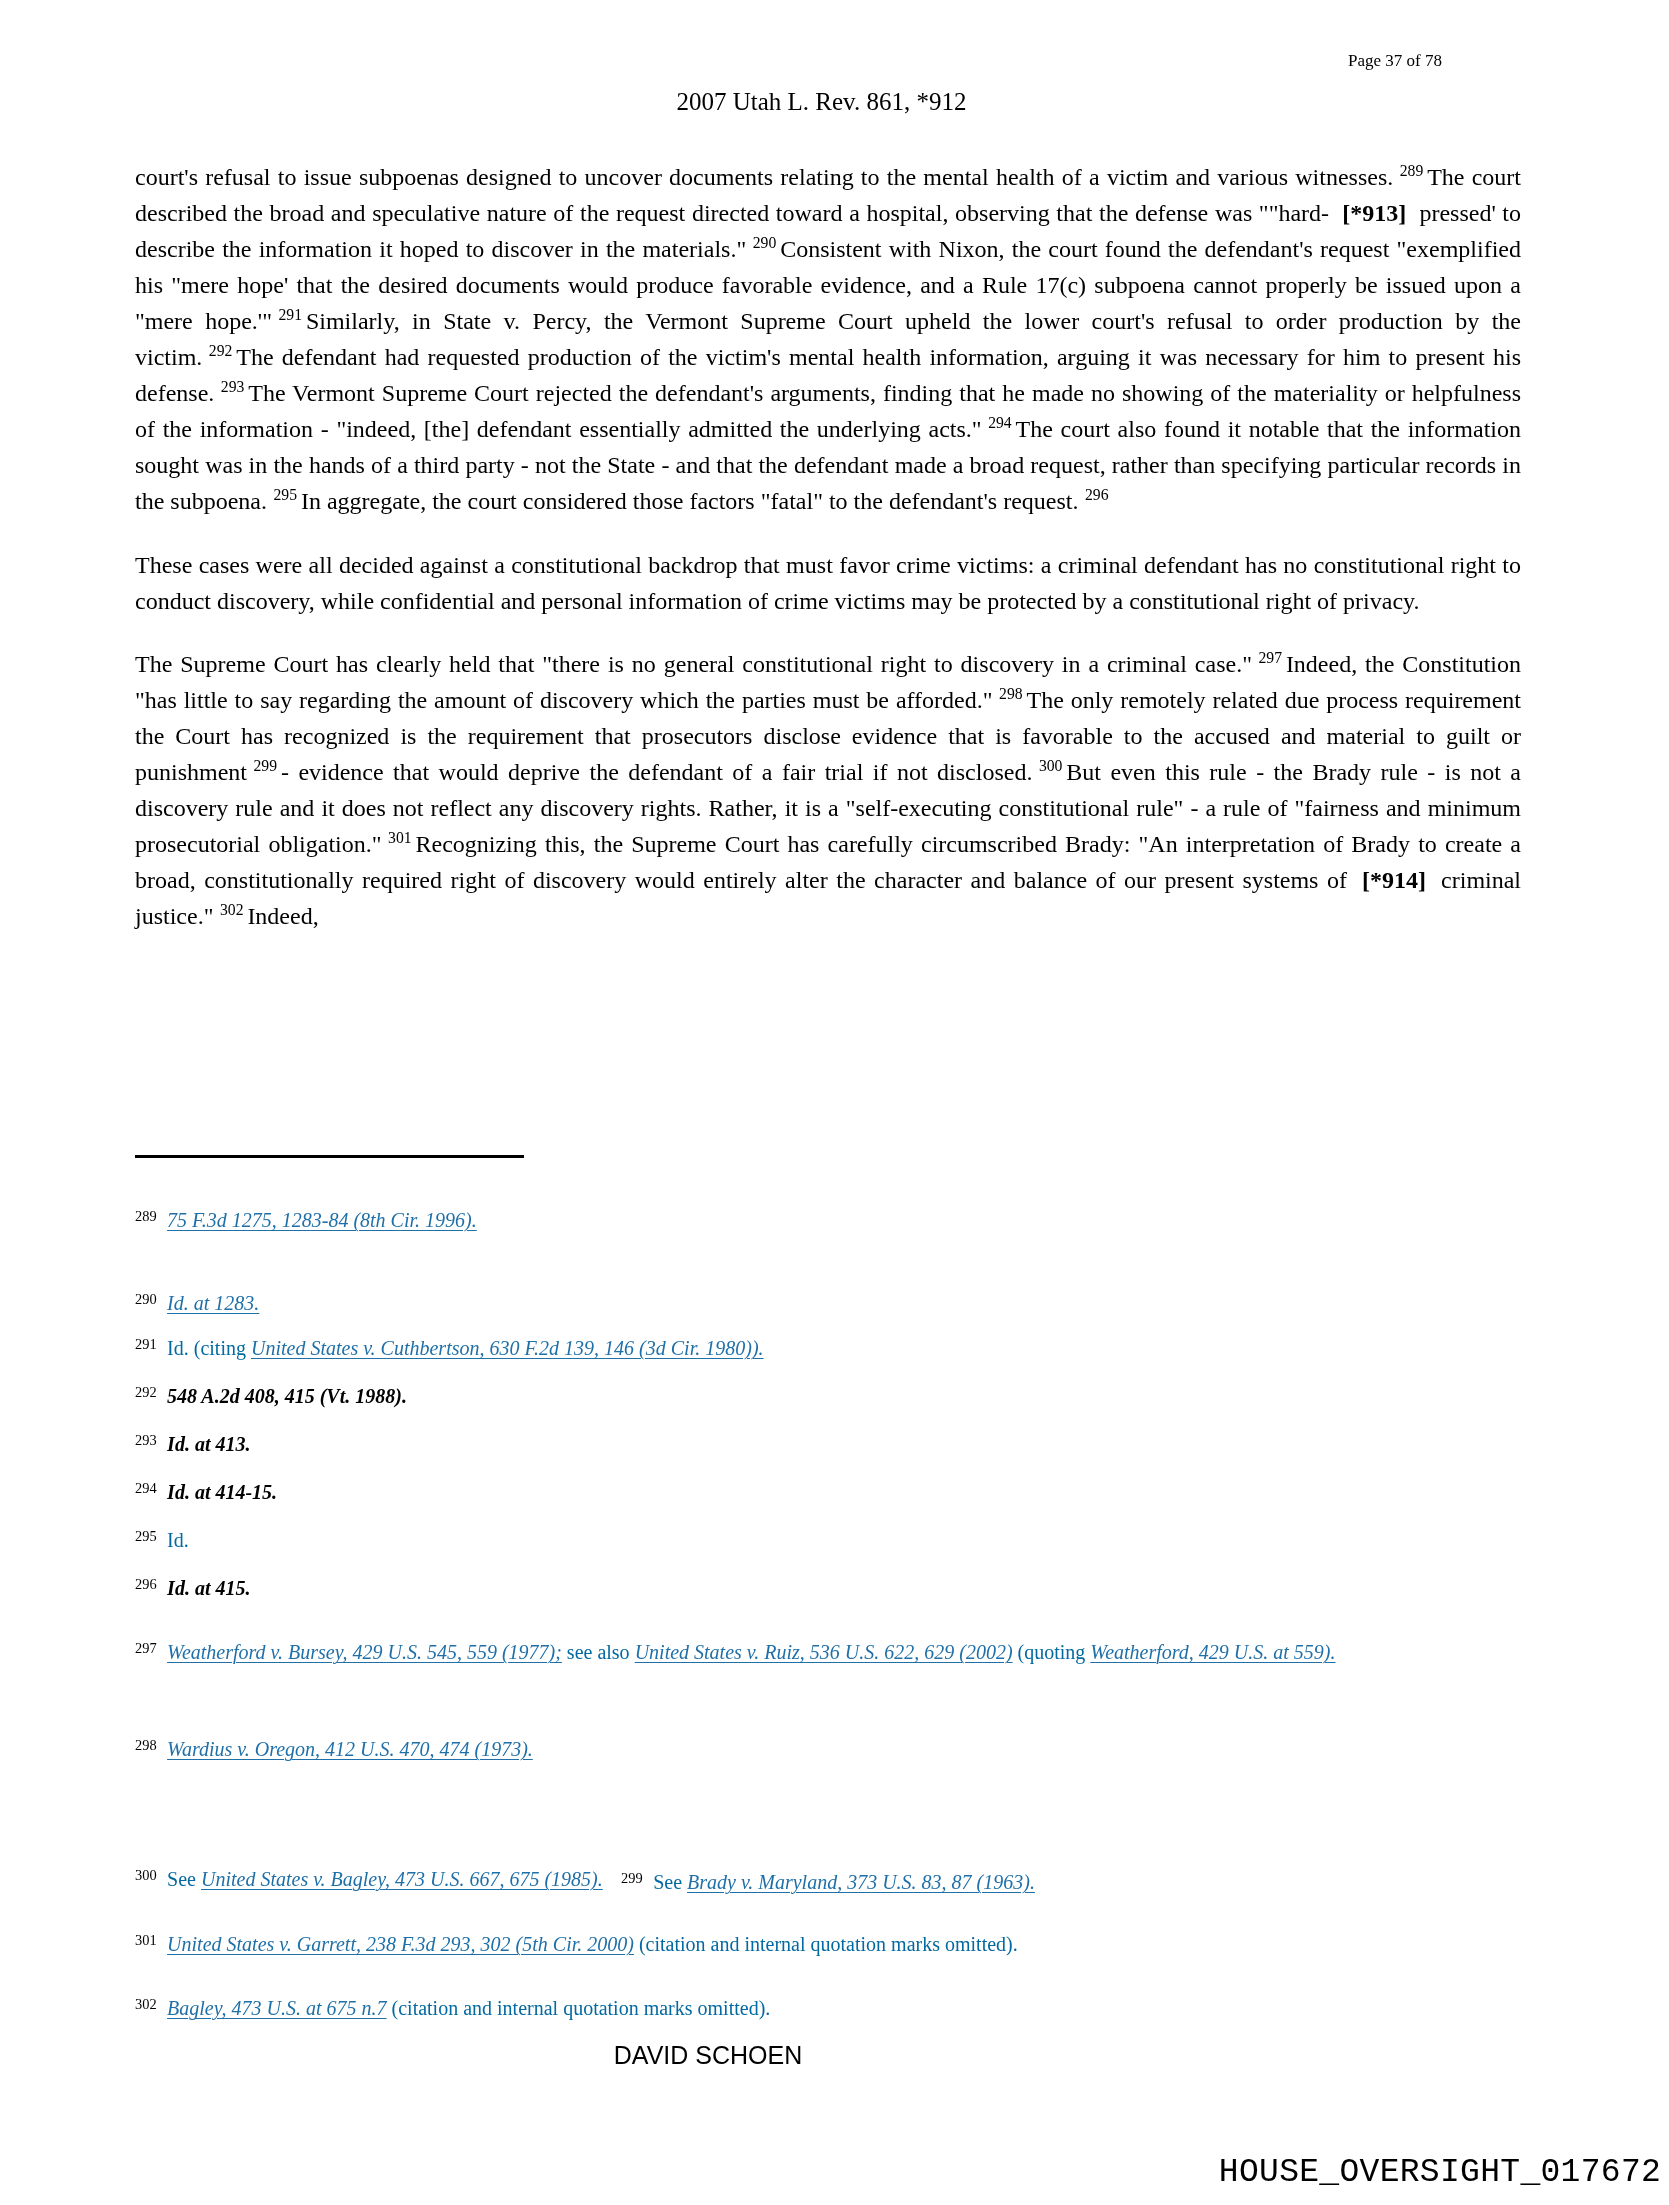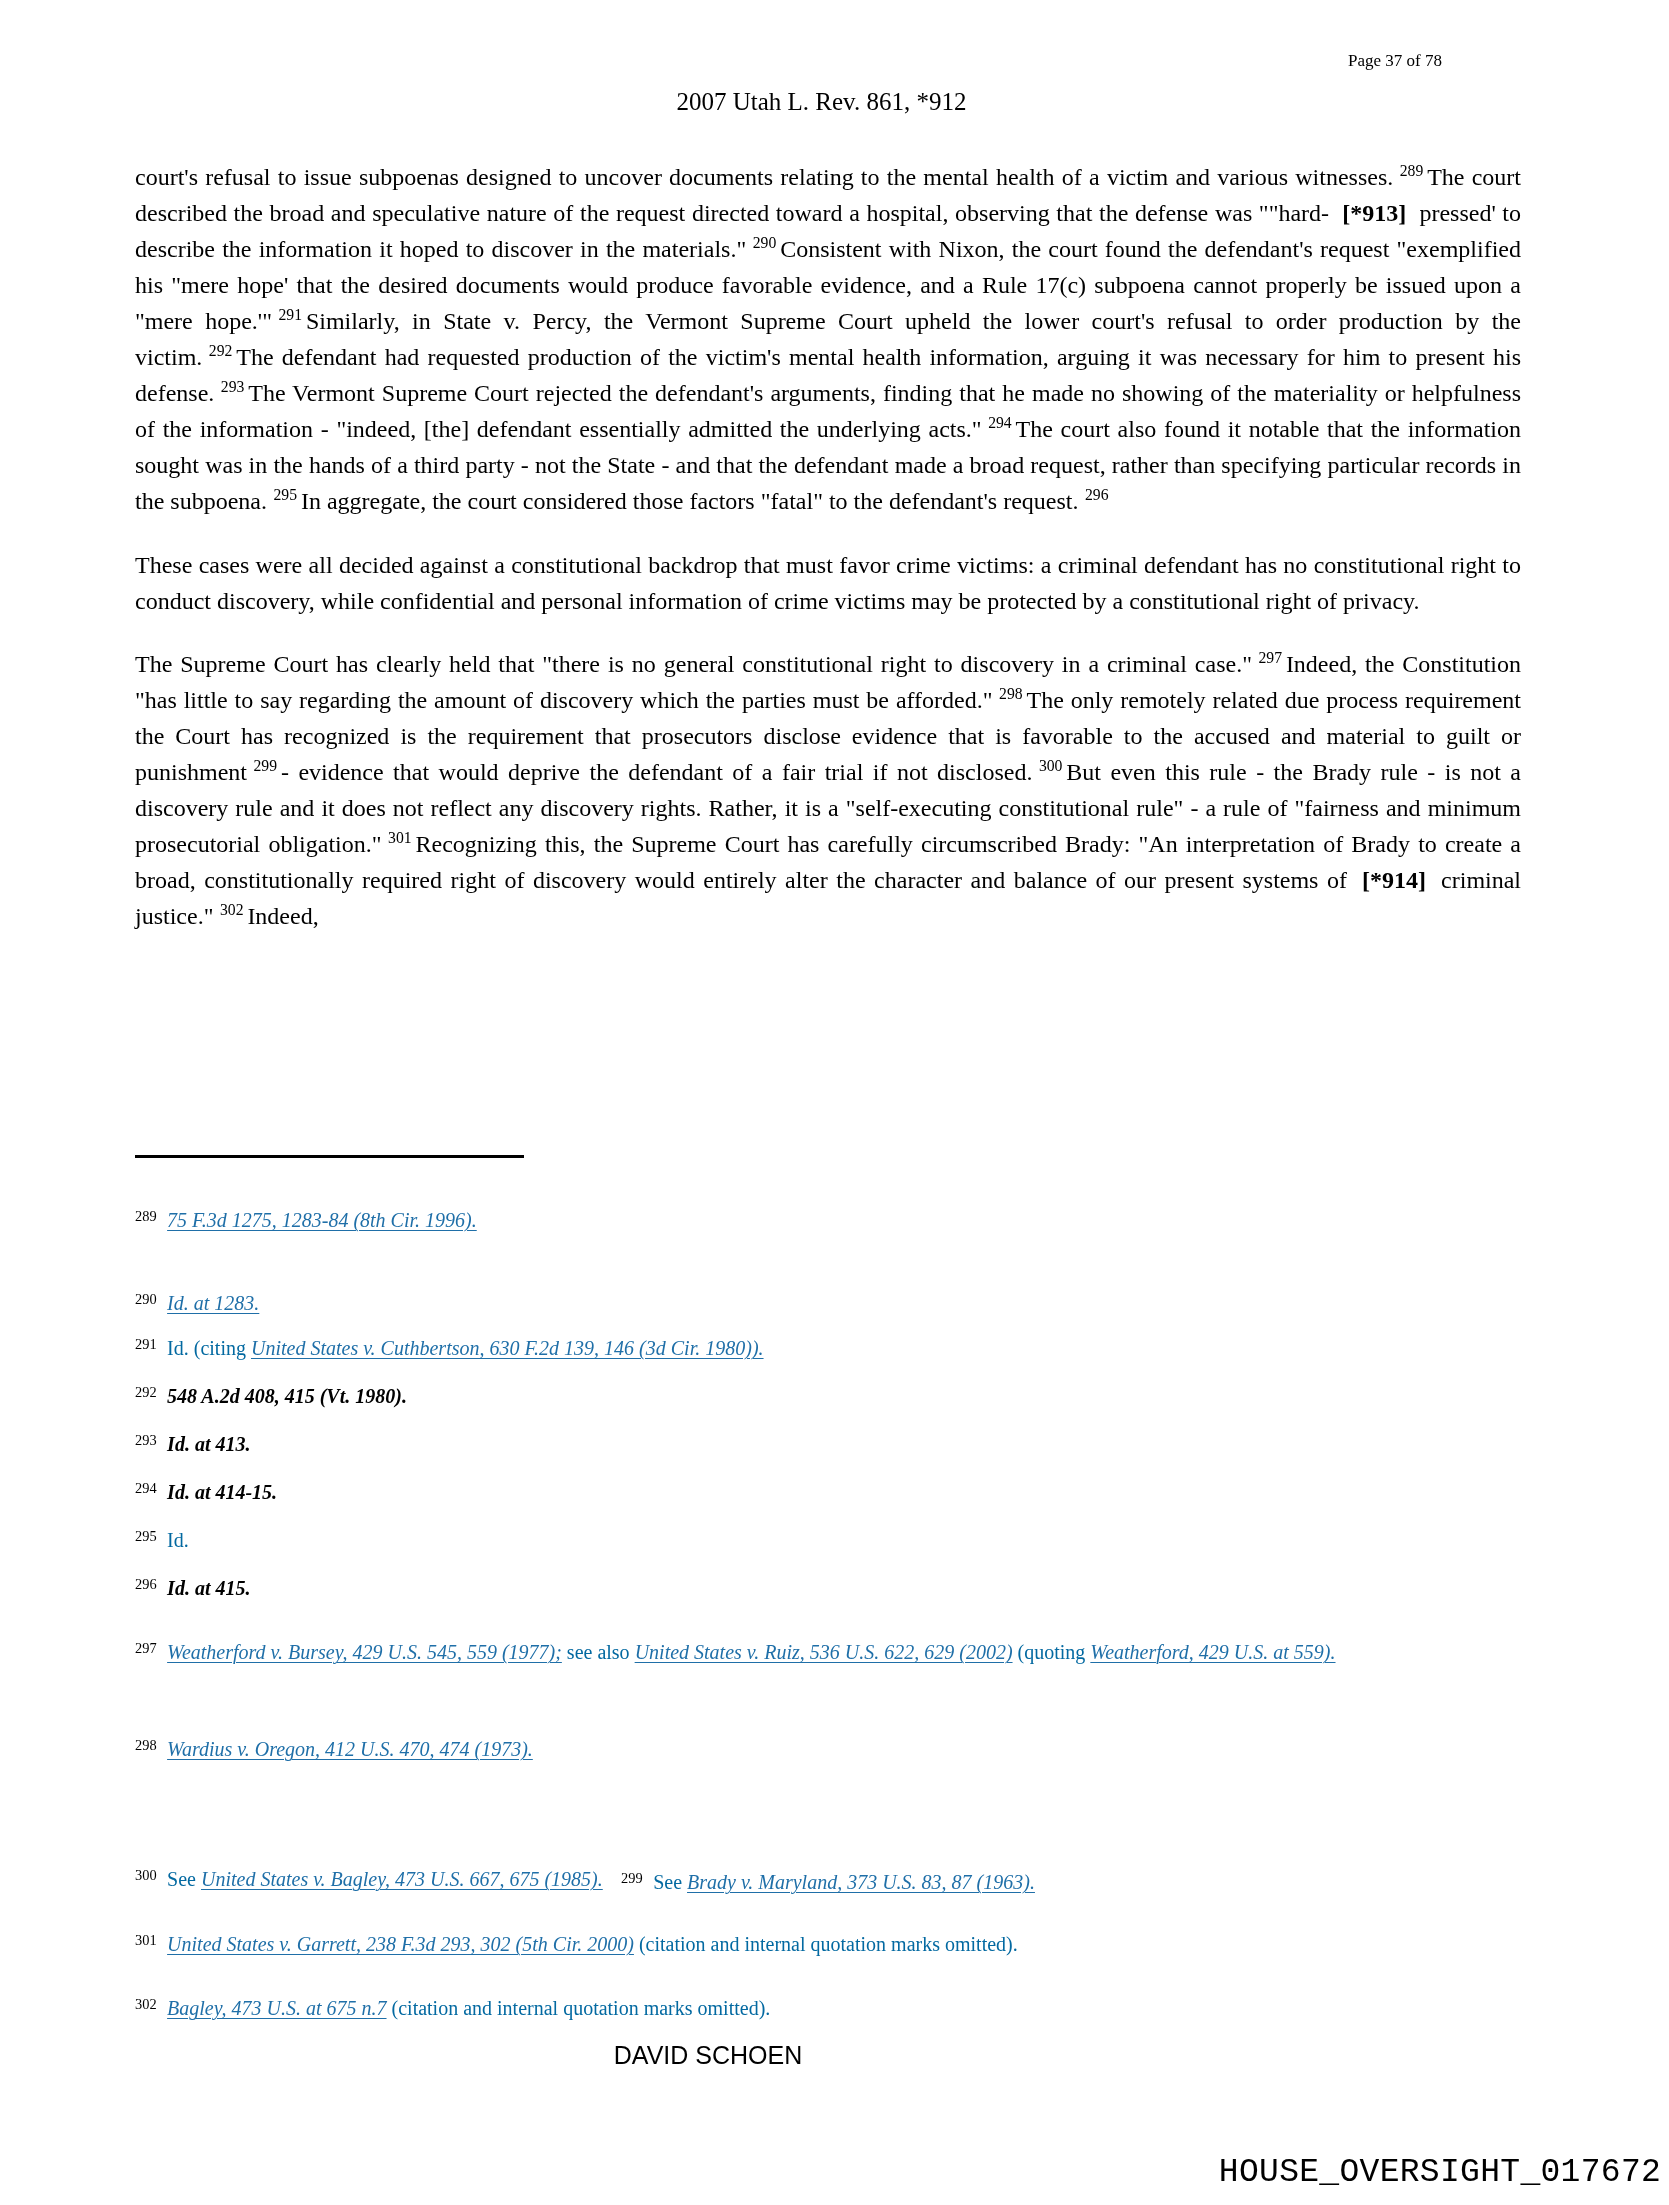--- a/index.html
+++ b/index.html
@@ -35,21 +35,21 @@
       <p class="para"><span>These cases were all decided against a constitutional backdrop that must favor crime victims: a criminal defendant has no constitutional right to conduct discovery, while confidential and personal information of crime victims may be protected by a constitutional right of privacy.</span></p>
       <p class="para"><span>The Supreme Court has clearly held that "there is no general constitutional right to discovery in a criminal case."</span><sup>297</sup><span>Indeed, the Constitution "has little to say regarding the amount of discovery which the parties must be afforded."</span><sup>298</sup><span>The only remotely related due process requirement the Court has recognized is the requirement that prosecutors disclose evidence that is favorable to the accused and material to guilt or punishment</span><sup>299</sup><span>- evidence that would deprive the defendant of a fair trial if not disclosed.</span><sup>300</sup><span>But even this rule - the Brady rule - is not a discovery rule and it does not reflect any discovery rights. Rather, it is a "self-executing constitutional rule" - a rule of "fairness and minimum prosecutorial obligation."</span><sup>301</sup><span>Recognizing this, the Supreme Court has carefully circumscribed Brady: "An interpretation of Brady to create a broad, constitutionally required right of discovery would entirely alter the character and balance of our present systems of</span> <span class="star">[*914]</span> <span>criminal justice."</span><sup>302</sup><span>Indeed,</span></p>
     </div>
 
   <div class="rule"></div>
 
   <div id="footnotes">
       <div class="fn" style="top: 1204px;"><span class="num">289</span><a>75 F.3d 1275, 1283-84 (8th Cir. 1996).</a></div>
       <div class="fn" style="top: 1269px; margin-top: 18px;"><span class="num">290</span><a>Id. at 1283.</a></div>
       <div class="fn" style="top: 1332px;"><span class="num">291</span><span class="plain">Id. (citing </span><a>United States v. Cuthbertson, 630 F.2d 139, 146 (3d Cir. 1980)).</a></div>
-      <div class="fn" style="top: 1380px;"><span class="num">292</span><span class="bi">548 A.2d 408, 415 (Vt. 1980).</span></div>
+      <div class="fn" style="top: 1380px;"><span class="num">292</span><span class="bi">548 A.2d 408, 415 (Vt. 1988).</span></div>
       <div class="fn" style="top: 1428px;"><span class="num">293</span><span class="bi">Id. at 413.</span></div>
       <div class="fn" style="top: 1476px;"><span class="num">294</span><span class="bi">Id. at 414-15.</span></div>
       <div class="fn" style="top: 1524px;"><span class="num">295</span><span class="plain">Id.</span></div>
       <div class="fn" style="top: 1572px;"><span class="num">296</span><span class="bi">Id. at 415.</span></div>
       <div class="fn" style="top: 1636px;"><span class="num">297</span><a>Weatherford v. Bursey, 429 U.S. 545, 559 (1977);</a><span class="plain"> see also </span><a>United States v. Ruiz, 536 U.S. 622, 629 (2002)</a><span class="plain"> (quoting </span><a>Weatherford, 429 U.S. at 559).</a></div>
       <div class="fn" style="top: 1733px;"><span class="num">298</span><a>Wardius v. Oregon, 412 U.S. 470, 474 (1973).</a></div>
       <div class="fn" style="top: 1866px; text-align: center;"><span class="num">299</span><span class="plain">See </span><a>Brady v. Maryland, 373 U.S. 83, 87 (1963).</a></div>
       <div class="fn" style="top: 1863px;"><span class="num">300</span><span class="plain">See </span><a>United States v. Bagley, 473 U.S. 667, 675 (1985).</a></div>
       <div class="fn" style="top: 1928px;"><span class="num">301</span><a>United States v. Garrett, 238 F.3d 293, 302 (5th Cir. 2000)</a><span class="plain"> (citation and internal quotation marks omitted).</span></div>
       <div class="fn" style="top: 1992px;"><span class="num">302</span><a>Bagley, 473 U.S. at 675 n.7</a><span class="plain"> (citation and internal quotation marks omitted).</span></div>

